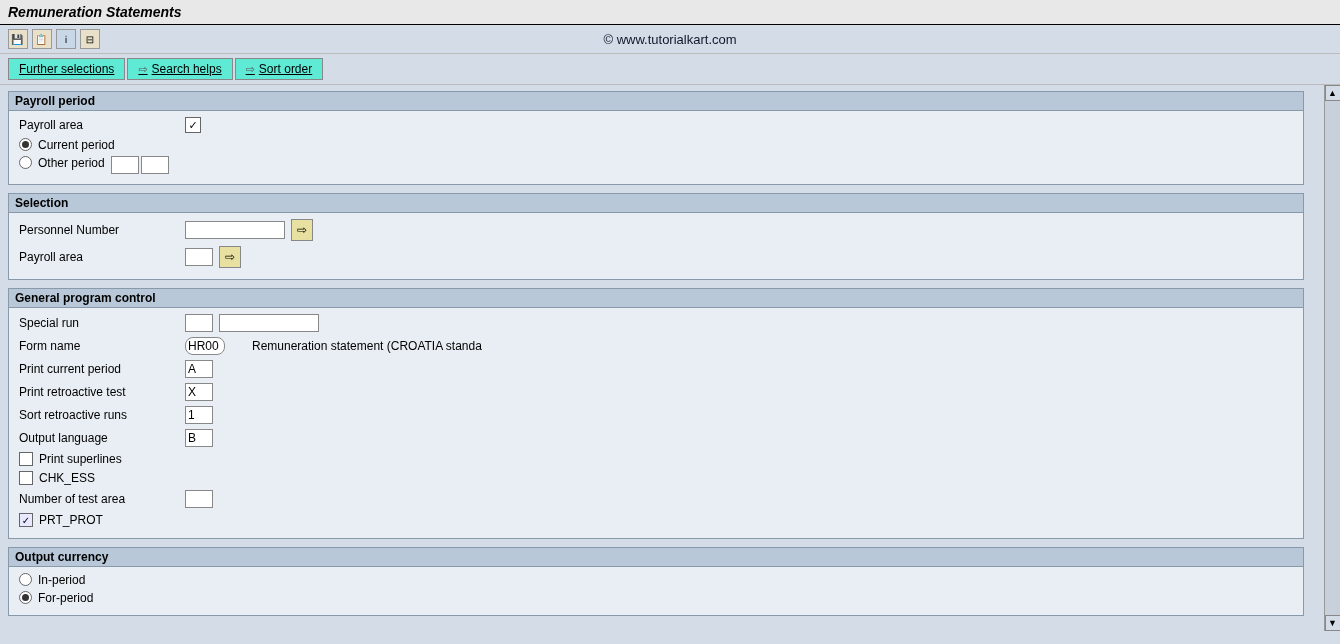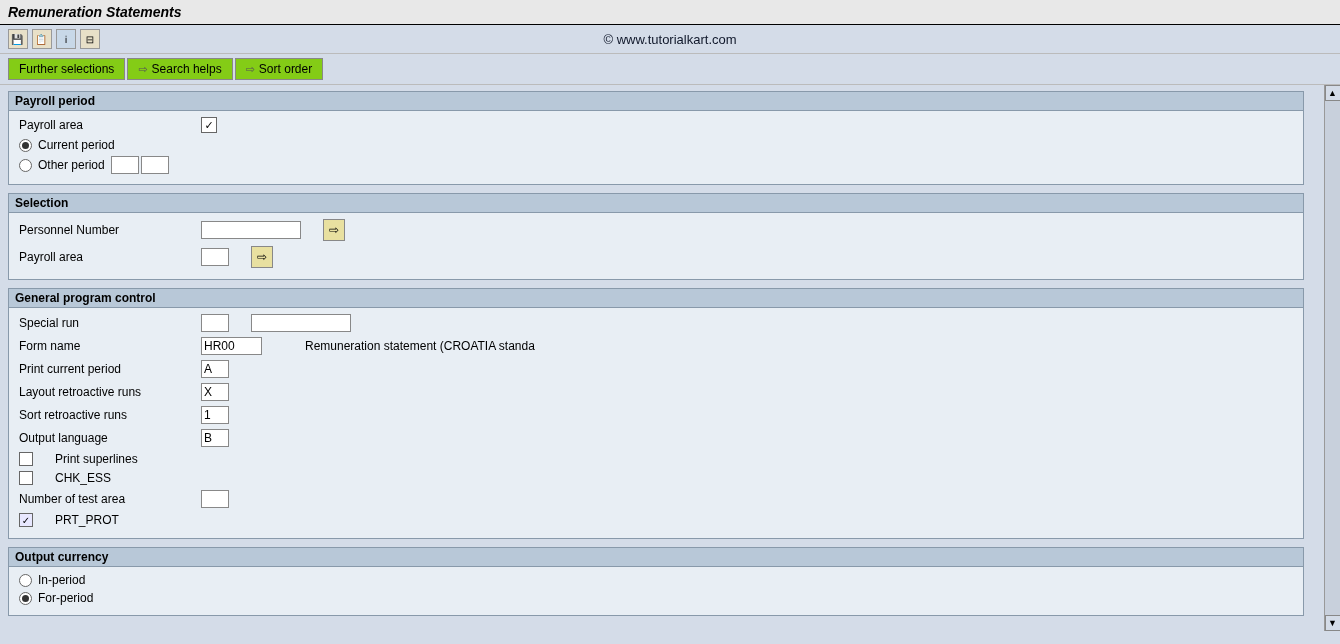--- a/index.html
+++ b/index.html
@@ -50,24 +50,25 @@
       display: flex;
       gap: 2px;
       border-bottom: 1px solid #bbb;
     }
     .tab-btn {
       display: flex;
       align-items: center;
       gap: 4px;
       padding: 3px 10px;
       border: 1px solid #888;
-      background: #84cc16;
+      background: #5eead4;
       cursor: pointer;
       font-size: 12px;
       white-space: nowrap;
+      text-decoration: underline;
     }
     .tab-btn .arrow {
       color: #555;
       font-size: 11px;
     }
     .main-content {
       background: #d4dce8;
       padding: 6px 8px;
       height: calc(644px - 30px - 34px - 34px);
       overflow-y: auto;
@@ -95,21 +96,21 @@
       font-size: 12px;
       border-bottom: 1px solid #8899aa;
     }
     .section-body {
       padding: 6px 10px;
     }
     .field-row {
       display: flex;
       align-items: center;
       margin-bottom: 5px;
-      gap: 22px;
+      gap: 6px;
     }
     .field-label {
       min-width: 160px;
       font-size: 12px;
     }
     .field-input {
       border: 1px solid #888;
       background: #fff;
       height: 18px;
       font-size: 12px;
@@ -120,21 +121,21 @@
     .checkbox-input {
       width: 16px;
       height: 16px;
       border: 1px solid #666;
       background: #fff;
       display: flex; align-items: center; justify-content: center;
       font-size: 11px;
     }
     .radio-row {
       display: flex;
-      align-items: center;
+      align-items: flex-start;
       gap: 6px;
       margin-bottom: 4px;
     }
     .radio-input {
       width: 13px;
       height: 13px;
       border-radius: 50%;
       border: 1px solid #666;
       background: #fff;
       display: flex; align-items: center; justify-content: center;
@@ -157,21 +158,21 @@
     .period-inputs {
       display: flex; gap: 2px;
     }
     .inline-text {
       font-size: 12px;
       margin-left: 21px;
     }
     .checkbox-label-row {
       display: flex;
       align-items: center;
-      gap: 22px;
+      gap: 6px;
       margin-bottom: 5px;
     }
     .small-checkbox {
       width: 14px;
       height: 14px;
       border: 1px solid #666;
       background: #fff;
       display: flex; align-items: center; justify-content: center;
       font-size: 10px;
     }
@@ -253,31 +254,31 @@
       <div class="section-body">
 
         <div class="field-row">
           <span class="field-label">Special run</span>
           <input type="text" class="field-input input-sm" value="" style="">
           <input type="text" class="field-input input-lg" value="" style="">
         </div>
 
         <div class="field-row">
           <span class="field-label">Form name</span>
-          <input type="text" class="field-input" style="width: 61px;" value="HR00">
+          <input type="text" class="field-input" style="width: 40px; border-radius: 8px;" value="HR00">
           <span class="inline-text">Remuneration statement (CROATIA standa</span>
         </div>
 
         <div class="field-row">
           <span class="field-label">Print current period</span>
           <input type="text" class="field-input input-sm" value="A" style="">
         </div>
 
         <div class="field-row">
-          <span class="field-label">Layout retroactive runs</span>
+          <span class="field-label">Print retroactive test</span>
           <input type="text" class="field-input input-sm" value="X" style="">
         </div>
 
 
         <div class="field-row">
           <span class="field-label">Sort retroactive runs</span>
           <input type="text" class="field-input input-sm" value="1" style="">
         </div>
 
         <div class="field-row">

